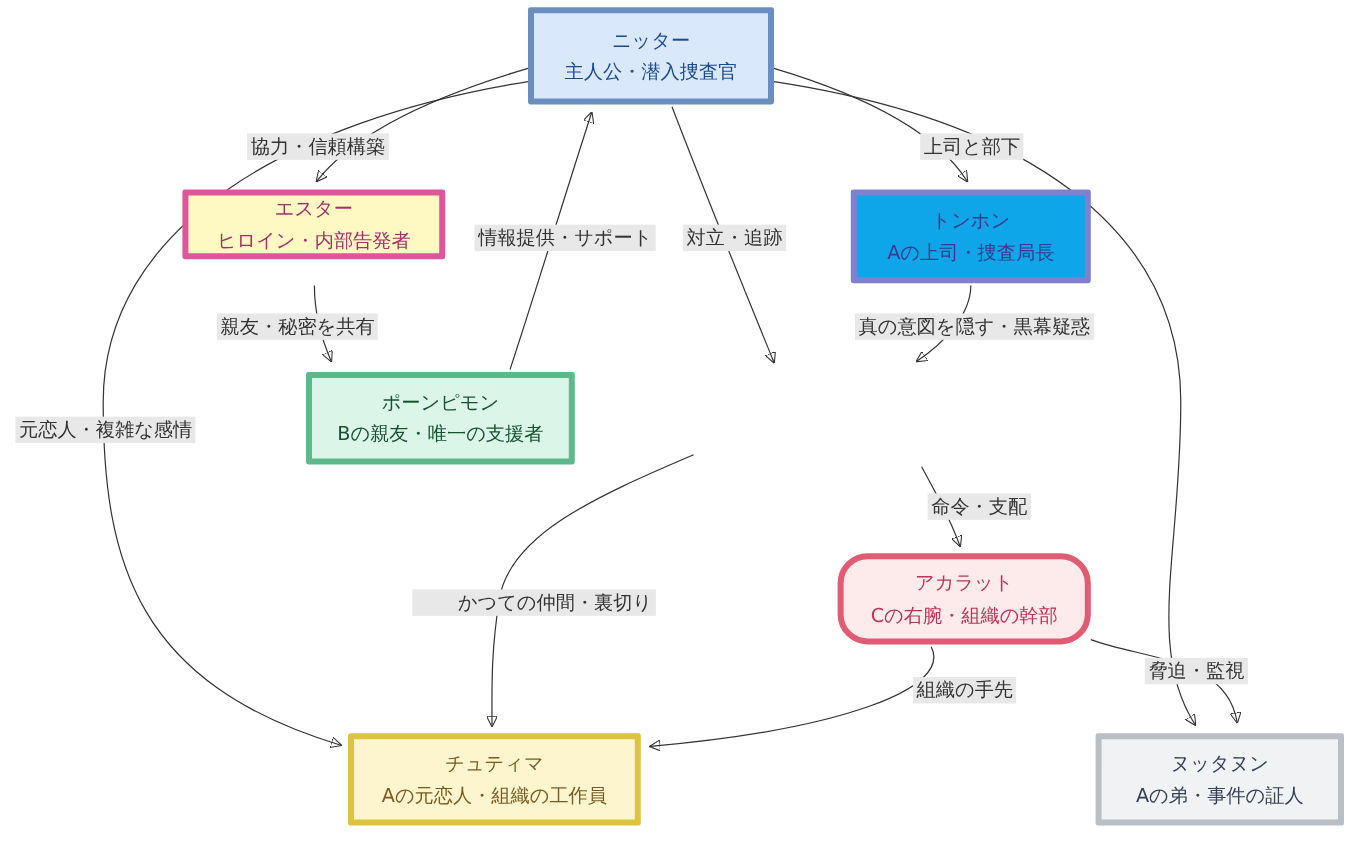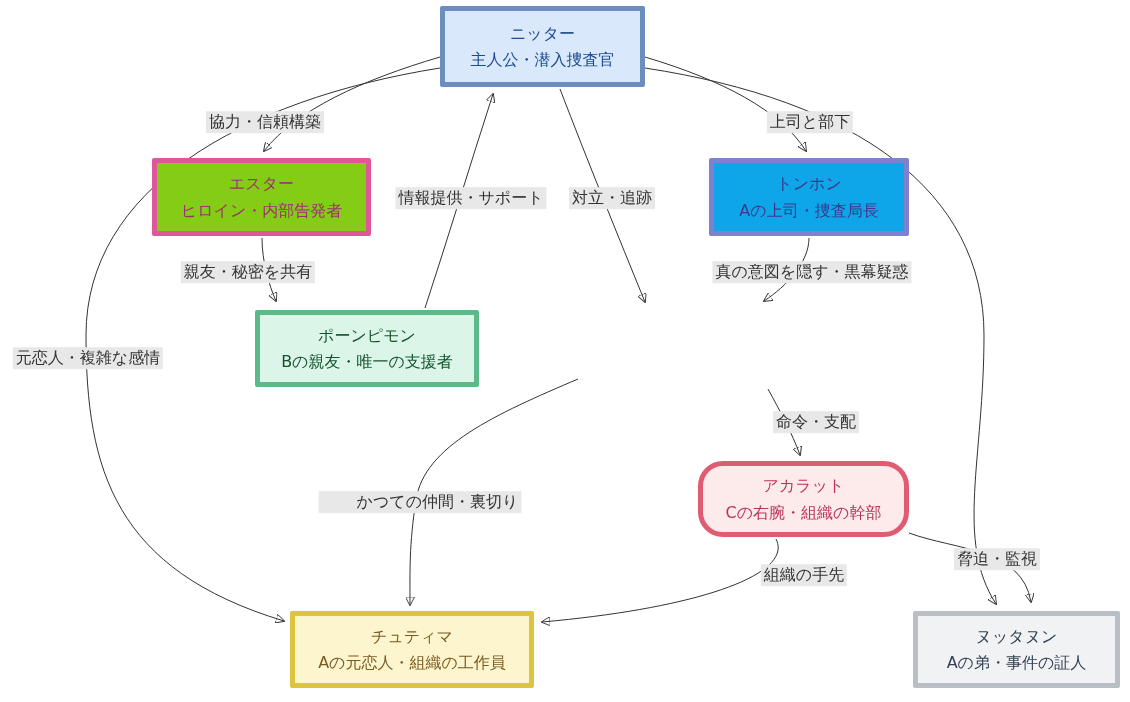--- a/index.html
+++ b/index.html
@@ -69,21 +69,21 @@
     <path d="M 768 389 C 780 411 792 433 800 455" marker-end="url(#arrow)"></path>
     <path d="M 578 379 C 496 414 424 446 416 500 C 409 545 410 572 410 605" marker-end="url(#arrow)"></path>
     <path d="M 776 539 C 794 574 700 608 542 622" marker-end="url(#arrow)"></path>
     <path d="M 909 533 C 955 550 1022 548 1031 602" marker-end="url(#arrow)"></path>
   </svg>
 
   <div class="node" style="left: 440px; top: 6px; width: 205px; height: 81px; background: rgb(218, 232, 252); border-color: rgb(108, 142, 191); color: rgb(26, 74, 143);">
     <div>ニッター</div>
     <div>主人公・潜入捜査官</div>
   </div>
-  <div class="node" style="left: 152px; top: 158px; width: 219px; height: 78px; background: #84cc16; border-color: rgb(224, 86, 154); color: rgb(160, 48, 110);">
+  <div class="node" style="left: 152px; top: 158px; width: 219px; height: 58px; background: #fef9c3; border-color: rgb(224, 86, 154); color: rgb(160, 48, 110);">
     <div>エスター</div>
     <div>ヒロイン・内部告発者</div>
   </div>
   <div class="node" style="left: 709px; top: 158px; width: 200px; height: 78px; background: #0ea5e9; border-color: rgb(128, 128, 208); color: rgb(58, 58, 140);">
     <div>トンホン</div>
     <div>Aの上司・捜査局長</div>
   </div>
   <div class="node" style="left: 255px; top: 310px; width: 224px; height: 77px; background: rgb(220, 245, 233); border-color: rgb(91, 185, 138); color: #14532d;">
     <div>ポーンピモン</div>
     <div>Bの親友・唯一の支援者</div>
@@ -102,17 +102,17 @@
   </div>
 
   <div class="edge-label" style="left:265px; top:122px;">協力・信頼構築</div>
   <div class="edge-label" style="left:810px; top:122px;">上司と部下</div>
   <div class="edge-label" style="left:471px; top:198px;">情報提供・サポート</div>
   <div class="edge-label" style="left:612px; top:198px;">対立・追跡</div>
   <div class="edge-label" style="left:248px; top:272px;">親友・秘密を共有</div>
   <div class="edge-label" style="left:812px; top:272px;">真の意図を隠す・黒幕疑惑</div>
   <div class="edge-label" style="left:88px;  top:358px;">元恋人・複雑な感情</div>
   <div class="edge-label" style="left:816px; top:422px;">命令・支配</div>
-  <div class="edge-label" style="left:420px; top:502px;padding-left:38px;">かつての仲間・裏切り</div>
+  <div class="edge-label" style="left:445px; top:502px;padding-left:38px;">かつての仲間・裏切り</div>
   <div class="edge-label" style="left:804px; top:575px;">組織の手先</div>
   <div class="edge-label" style="left:997px; top:559px;">脅迫・監視</div>
 
 </div>
 
 </body></html>

